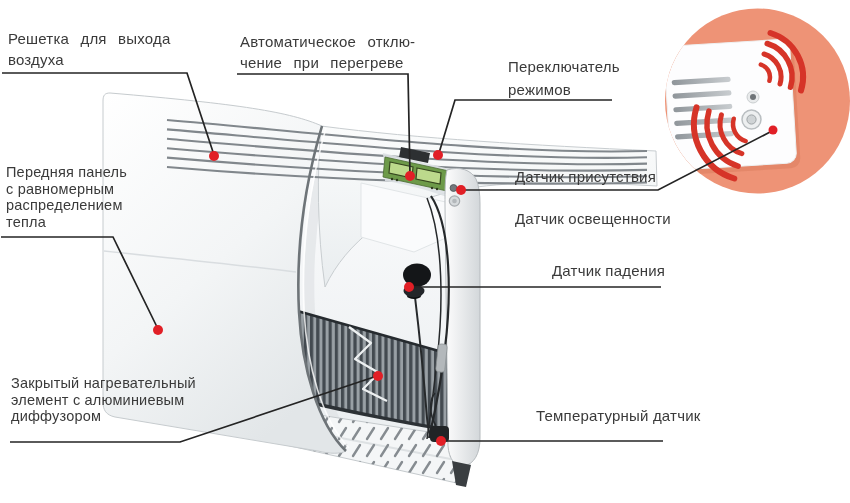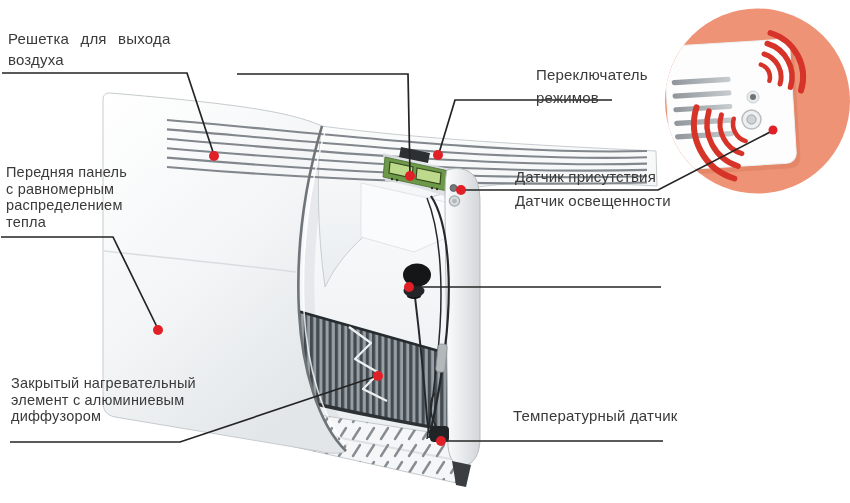--- a/index.html
+++ b/index.html
@@ -195,25 +195,28 @@
       <circle cx="461" cy="190" r="5"></circle>
       <circle cx="409" cy="287" r="5"></circle>
       <circle cx="378" cy="376" r="5"></circle>
       <circle cx="441" cy="441" r="5"></circle>
       <circle cx="773" cy="130" r="4.5"></circle>
     </g>
   </svg>
 
   <div class="label wide" style="left:8px;top:28px;">Решетка для выхода
 воздуха</div>
-  <div class="label mid" style="left:536px;top:55px;margin-top:8px;">Переключатель
+  <div class="label wide" style="left:240px;top:31px;">Автоматическое отклю-
+чение при перегреве</div>
+  <div class="label mid" style="left:508px;top:55px;">Переключатель
 режимов</div>
   <div class="label" style="left:515px;top:166px;">Датчик присутствия</div>
   <div class="label tight" style="left:6px;top:164px;">Передняя панель
 с равномерным
 распределением
 тепла</div>
-  <div class="label" style="left:515px;top:190px;">Датчик освещенности</div>
+  <div class="label" style="left:515px;top:208px;">Датчик освещенности</div>
+  <div class="label" style="left:552px;top:260px;">Датчик падения</div>
   <div class="label tight" style="left:11px;top:375px;">Закрытый нагревательный
 элемент с алюминиевым
 диффузором</div>
-  <div class="label" style="left:513px;top:405px;">Температурный датчик</div>
+  <div class="label" style="left:536px;top:405px;">Температурный датчик</div>
 </div>
 
 </body></html>

